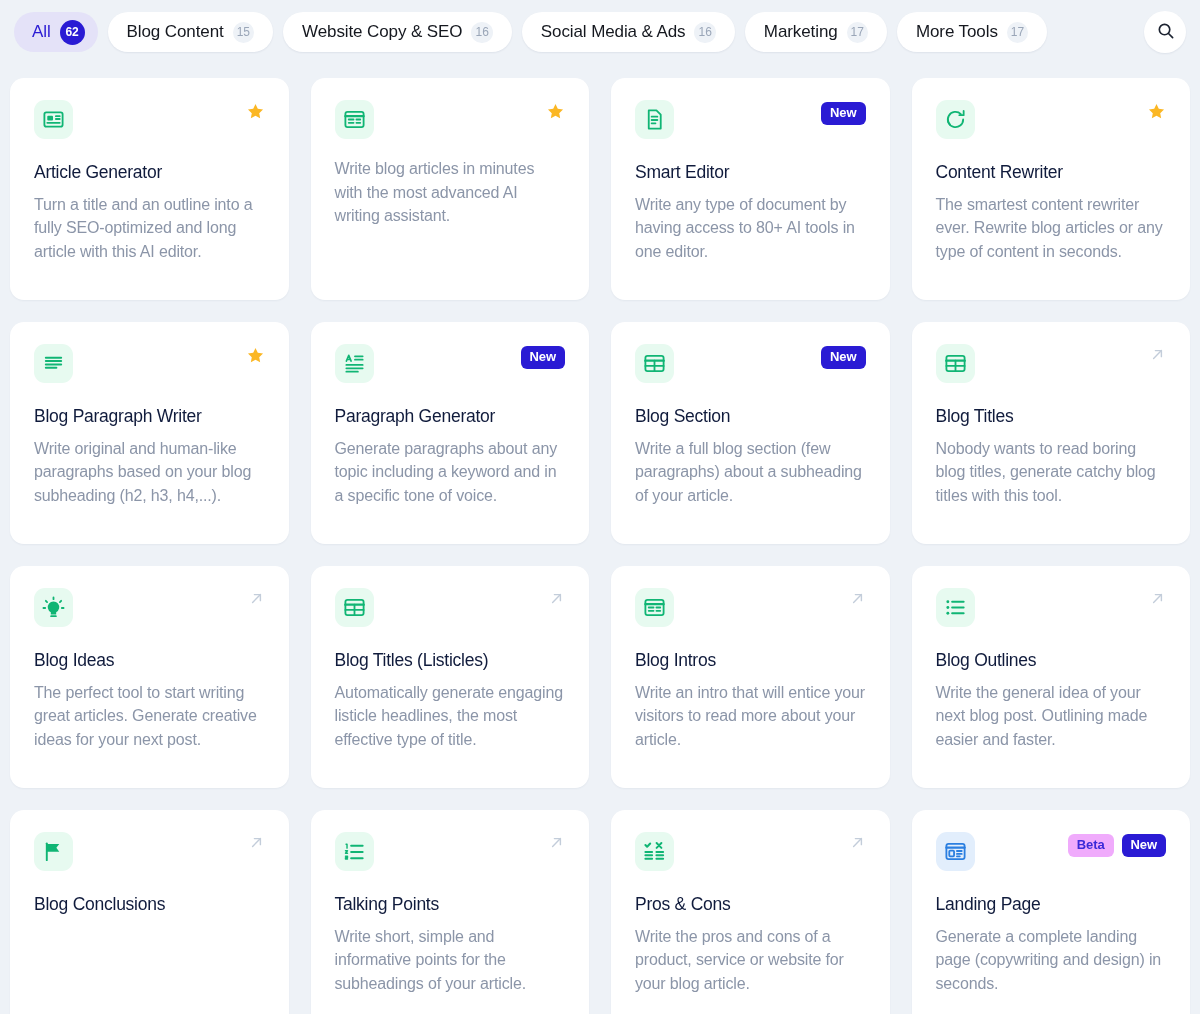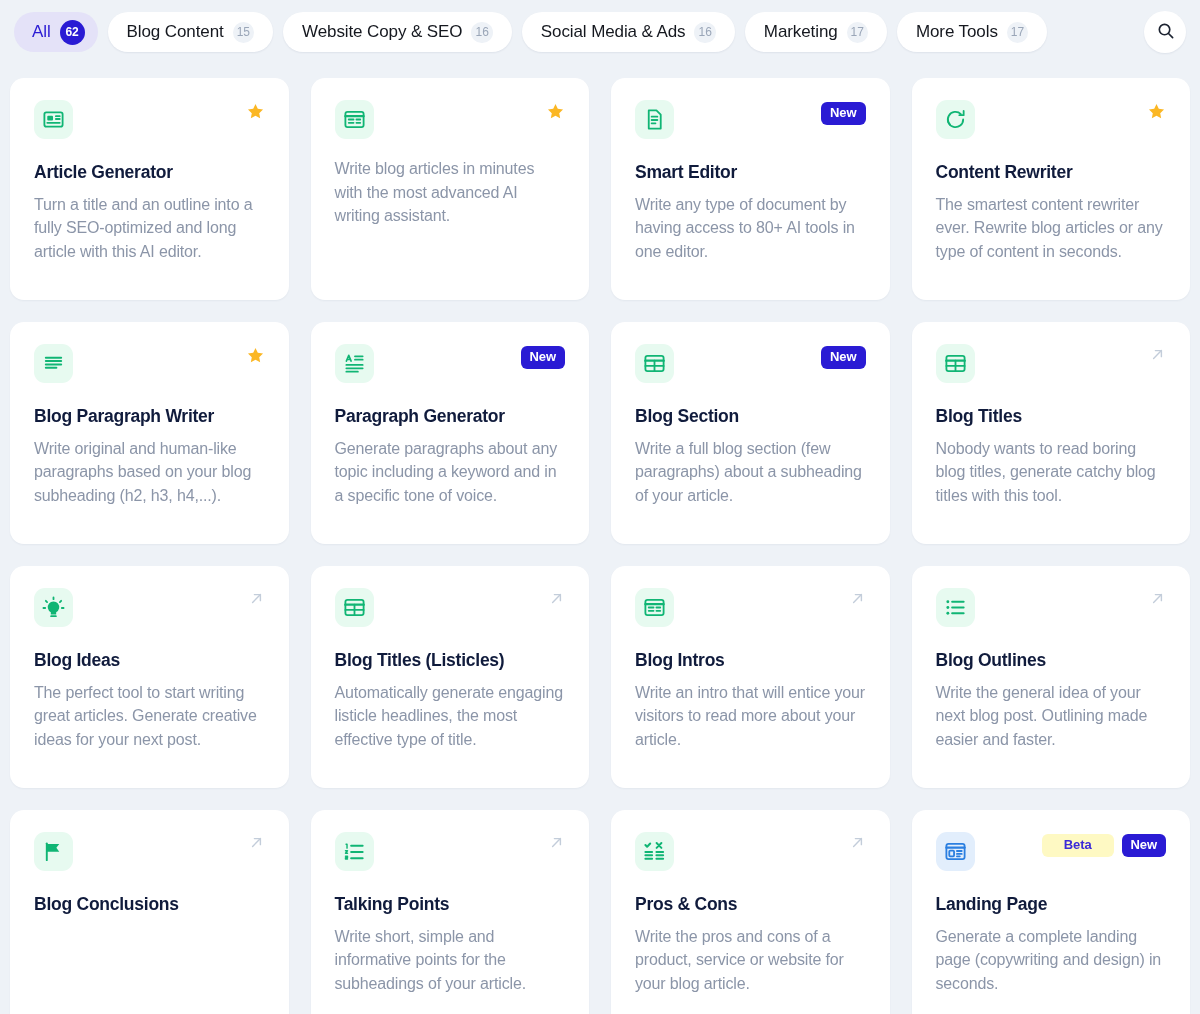--- a/index.html
+++ b/index.html
@@ -133,36 +133,36 @@
     background: #2a1bd4;
     color: #ffffff;
     font-size: 13px;
     font-weight: 700;
     border-radius: 6px;
     padding: 4px 9px;
     line-height: 1.15;
     letter-spacing: -.1px;
   }
   .badge-beta {
-    background: #fef9c3;
+    background: #f0abfc;
     color: #3b2ad8;
     font-size: 13px;
     font-weight: 700;
     border-radius: 6px;
-    padding: 4px 22px;
+    padding: 4px 9px;
     line-height: 1.15;
     letter-spacing: -.1px;
   }
 
   .star-icon { color: #fbb724; display: block; }
   .arrow-icon { color: #c3cdda; display: block; }
 
   .card-title {
     font-size: 17.5px;
-    font-weight: 700;
+    font-weight: 400;
     color: #101b3c;
     letter-spacing: -.25px;
     margin-bottom: 9px;
     line-height: 1.25;
     margin-top: 23px;
   }
 
   .card-desc {
     font-size: 16px;
     color: #8b95a8;

